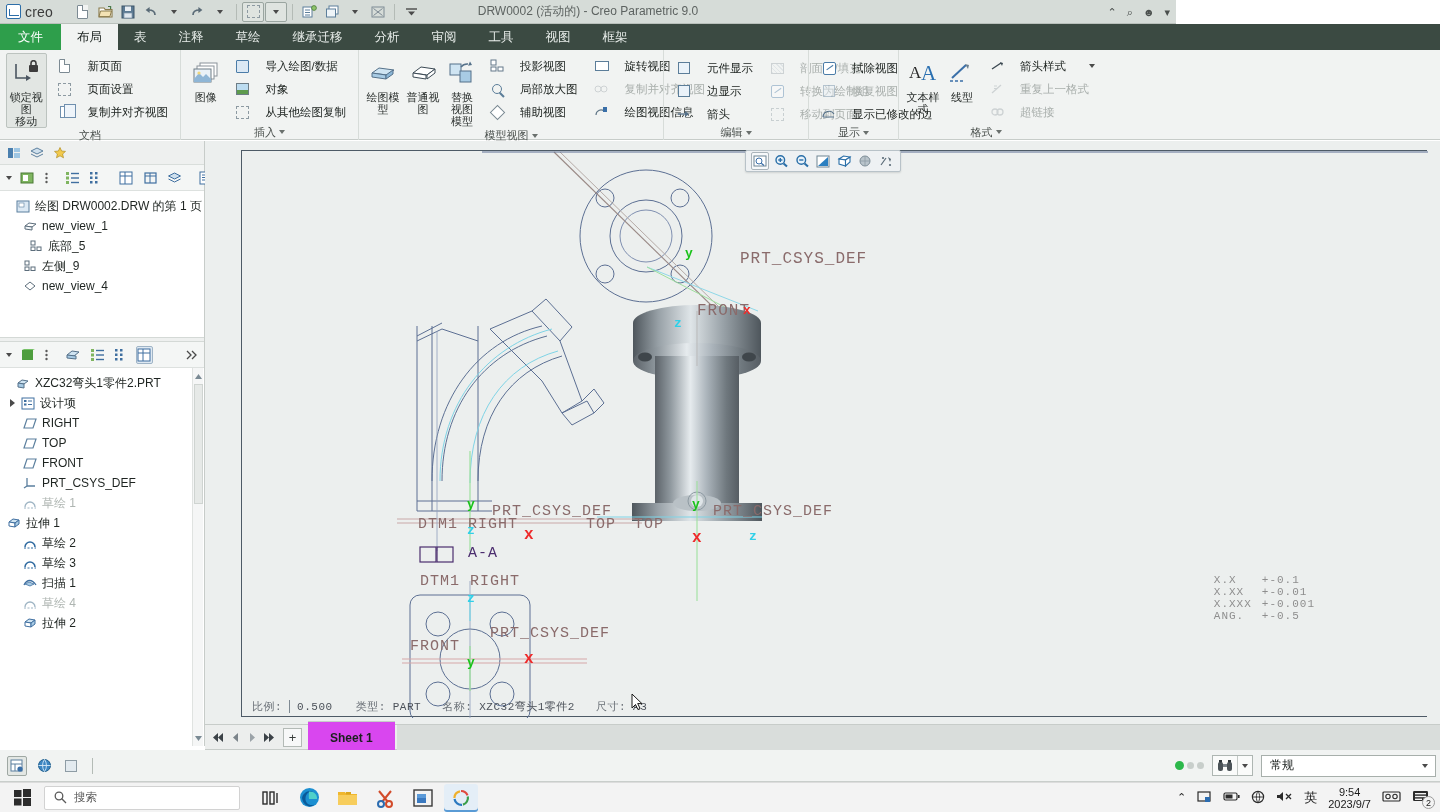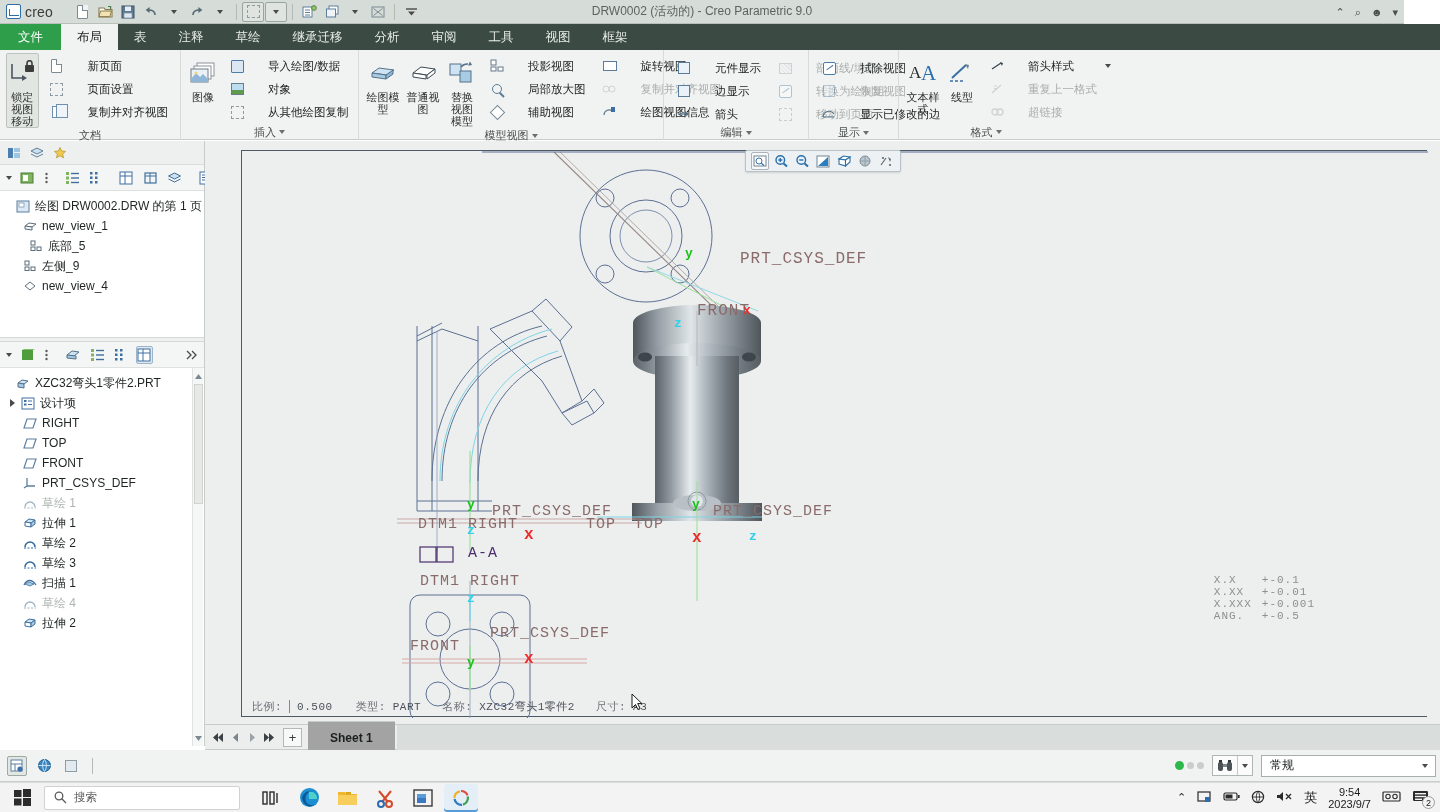--- a/index.html
+++ b/index.html
@@ -5,21 +5,21 @@
   * { box-sizing: border-box; margin: 0; padding: 0; }
   html, body {
     width: 1440px; height: 812px; overflow: hidden;
     font-family: "Liberation Sans", "DejaVu Sans", sans-serif;
     font-size: 12px; color: #1d1d1d; background: #fff;
   }
   #app { position: relative; width: 1440px; height: 812px; }
 
   
   .titlebar {
-    position: absolute; left:0; top:0; width:1404px; height:24px;
+    position: absolute; left:0; top:0; width:1176px; height:24px;
     background:#d6dcd8; display:flex; align-items:center;
     border-bottom:1px solid #b9c0bb;
   }
   .creo-logo { display:flex; align-items:center; gap:4px; padding:0 8px 0 6px; }
   .creo-logo .mark {
     width:15px; height:15px; border:1.4px solid #2d6ea8; border-radius:2px;
     position:relative; background:#fff;
   }
   .creo-logo .mark:after{
     content:""; position:absolute; left:2px; top:4px; width:9px; height:6px;
@@ -68,21 +68,21 @@
   .bigbtn {
     width:52px; display:flex; flex-direction:column; align-items:center;
     padding-top:4px; cursor:default; border:1px solid transparent; border-radius:2px;
   }
   .bigbtn.sel { background:#e2e6e3; border-color:#bcc3bf; }
   .bigbtn .lbl { font-size:11px; color:#2a2f2d; text-align:center; line-height:12px; margin-top:3px; }
   .bigbtn .ico { height:30px; display:flex; align-items:center; justify-content:center; }
 
   .stack { display:flex; flex-direction:column; gap:1px; padding-top:2px; }
   .smbtn {
-    display:flex; align-items:center; gap:23px; height:22px; padding:0 5px;
+    display:flex; align-items:center; gap:15px; height:22px; padding:0 5px;
     border:1px solid transparent; border-radius:2px; cursor:default; white-space:nowrap;
   }
   .smbtn .lbl { font-size:11.5px; color:#202623; }
   .smbtn.disabled .lbl { color:#a9afac; }
   .smbtn .ico { width:16px; height:16px; display:flex; align-items:center; justify-content:center; }
   .smbtn.disabled .ico { opacity:.4; }
 
   
   .i { display:inline-block; position:relative; }
   .i-page { width:11px;height:14px;border:1.2px solid #7c8a93;background:#fff;border-radius:1px; }
@@ -172,21 +172,21 @@
 
   
   .sheetbar {
     position:absolute; left:205px; top:724px; width:1235px; height:26px;
     background:#eceeed; border-top:1px solid #c7ccc9; border-bottom:1px solid #c7ccc9;
     display:flex; align-items:center; gap:2px; padding-left:6px;
   }
   .navb { width:15px; height:18px; display:flex; align-items:center; justify-content:center; cursor:default; }
   .plusb { width:19px; height:19px; border:1px solid #b3bab6; background:#f7f8f8;
            display:flex; align-items:center; justify-content:center; font-size:13px; color:#3a3f3d; margin:0 4px; }
-  .sheettab { height:25px; padding:16px 22px; background:#a3a3a3; border-top:1px solid #c7ccc9;
+  .sheettab { height:25px; padding:16px 22px; background:#d946ef; border-top:1px solid #c7ccc9;
               display:flex; align-items:center; font-size:12px; font-weight:bold; color:#1b201e; }
   .sheetrest { flex:1; height:25px; background:#d9dddb; }
 
   
   .statusbar {
     position:absolute; left:0; top:750px; width:1440px; height:32px;
     background:#f1f3f2; display:flex; align-items:center; border-bottom:1px solid #c9cecb;
   }
   .sb-left { display:flex; align-items:center; gap:7px; padding-left:7px; }
   .sbbtn { width:20px;height:20px; display:flex; align-items:center; justify-content:center;
@@ -904,21 +904,21 @@
       </div>
       <div class="trow dim" style="padding-left:22px">
         <span class="tico">
           <svg width="14" height="12" viewBox="0 0 14 12">
               <path d="M2 10a5 5 0 0110 0" fill="none" stroke="#9fb5c4" stroke-width="1.3"></path>
               <line x1="1" y1="11" x2="13" y2="11" stroke="#9fb5c4" stroke-dasharray="2 1.5"></line>
             </svg>
         </span>
         <span>草绘 1</span>
       </div>
-      <div class="trow" style="padding-left:22px">
+      <div class="trow" style="padding-left:6px">
         <span class="tico">
           <svg width="14" height="12" viewBox="0 0 14 12">
               <path d="M2 5l4-3 6 1-4 3z" fill="#cfe4f2" stroke="#3f6fa0"></path>
               <path d="M2 5v4l6 1V6z" fill="#fff" stroke="#3f6fa0"></path>
               <path d="M8 6l4-3v4l-4 3z" fill="#a8cbe4" stroke="#3f6fa0"></path>
             </svg>
         </span>
         <span>拉伸 1</span>
       </div>
       <div class="trow" style="padding-left:22px">

